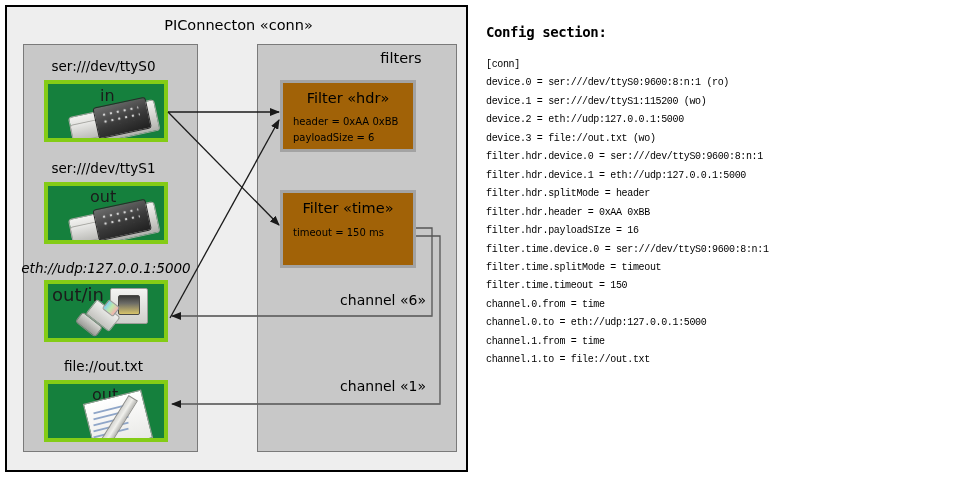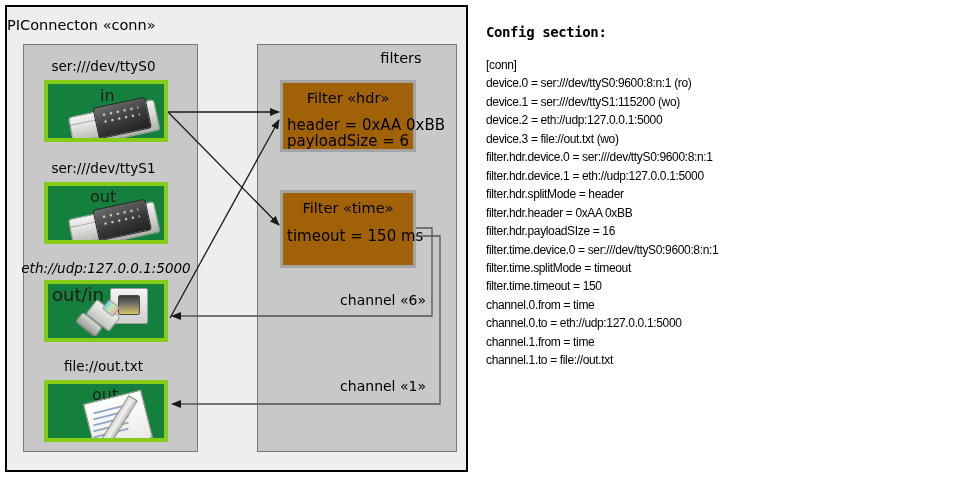--- a/index.html
+++ b/index.html
@@ -12,21 +12,21 @@
 
   
   #diagram{
     position:absolute;left:0;top:0;width:478px;height:484px;
   }
   #outer-frame{
     position:absolute;left:5px;top:5px;width:463px;height:467px;
     background:#eeeeee;border:2px solid #000000;box-sizing:border-box;
   }
   #conn-title{
-    position:absolute;left:0;top:10px;width:463px;text-align:left;
+    position:absolute;left:0;top:10px;width:463px;text-align:center;
     font-size:14.5px;color:#000;
   }
 
   .group-box{
     position:absolute;background:#c8c8c8;
     border:1px solid #7a7a7a;box-sizing:border-box;
   }
   #devices-group{ left:16px; top:37px; width:175px; height:408px; }
   #filters-group{ left:250px; top:37px; width:200px; height:408px; }
   #filters-label{
@@ -48,43 +48,43 @@
 
   .filter-box{
     position:absolute;background:#a16207;border:3px solid #a3a3a3;
     box-sizing:border-box;
   }
   .filter-title{
     position:absolute;left:0;top:7px;width:100%;text-align:center;
     font-size:14.5px;color:#000;
   }
   .filter-prop{
-    position:absolute;left:4px;font-size:15px;color:#000;white-space:nowrap;
+    position:absolute;left:10px;font-size:10px;color:#000;white-space:nowrap;
   }
 
   .channel-label{
     position:absolute;font-size:14px;color:#000;white-space:nowrap;
     text-align:right;
   }
 
   #edges{position:absolute;left:0;top:0;width:478px;height:484px;pointer-events:none;}
 
   
   #config{
     position:absolute;left:482px;top:16px;width:482px;height:484px;
   }
   #config-heading{
     position:absolute;left:4px;top:8px;
     font-family:"DejaVu Sans Mono","Liberation Mono",monospace;
     font-size:14px;font-weight:bold;color:#000;letter-spacing:-0.4px;
   }
   #config-lines{
     position:absolute;left:4px;top:40px;
-    font-family:Liberation Sans, sans-serif;
-    font-size:12px;line-height:18.45px;color:#000;
+    font-family:Liberation Mono, monospace;
+    font-size:10px;line-height:18.45px;color:#000;
     white-space:pre;letter-spacing:-0.35px;
   }
 
   
   .icon-serial{
     position:absolute;width:86px;height:38px;
     transform:rotate(-12deg);
   }
   .icon-serial .shell{
     position:absolute;left:0;top:4px;width:86px;height:30px;border-radius:4px;

